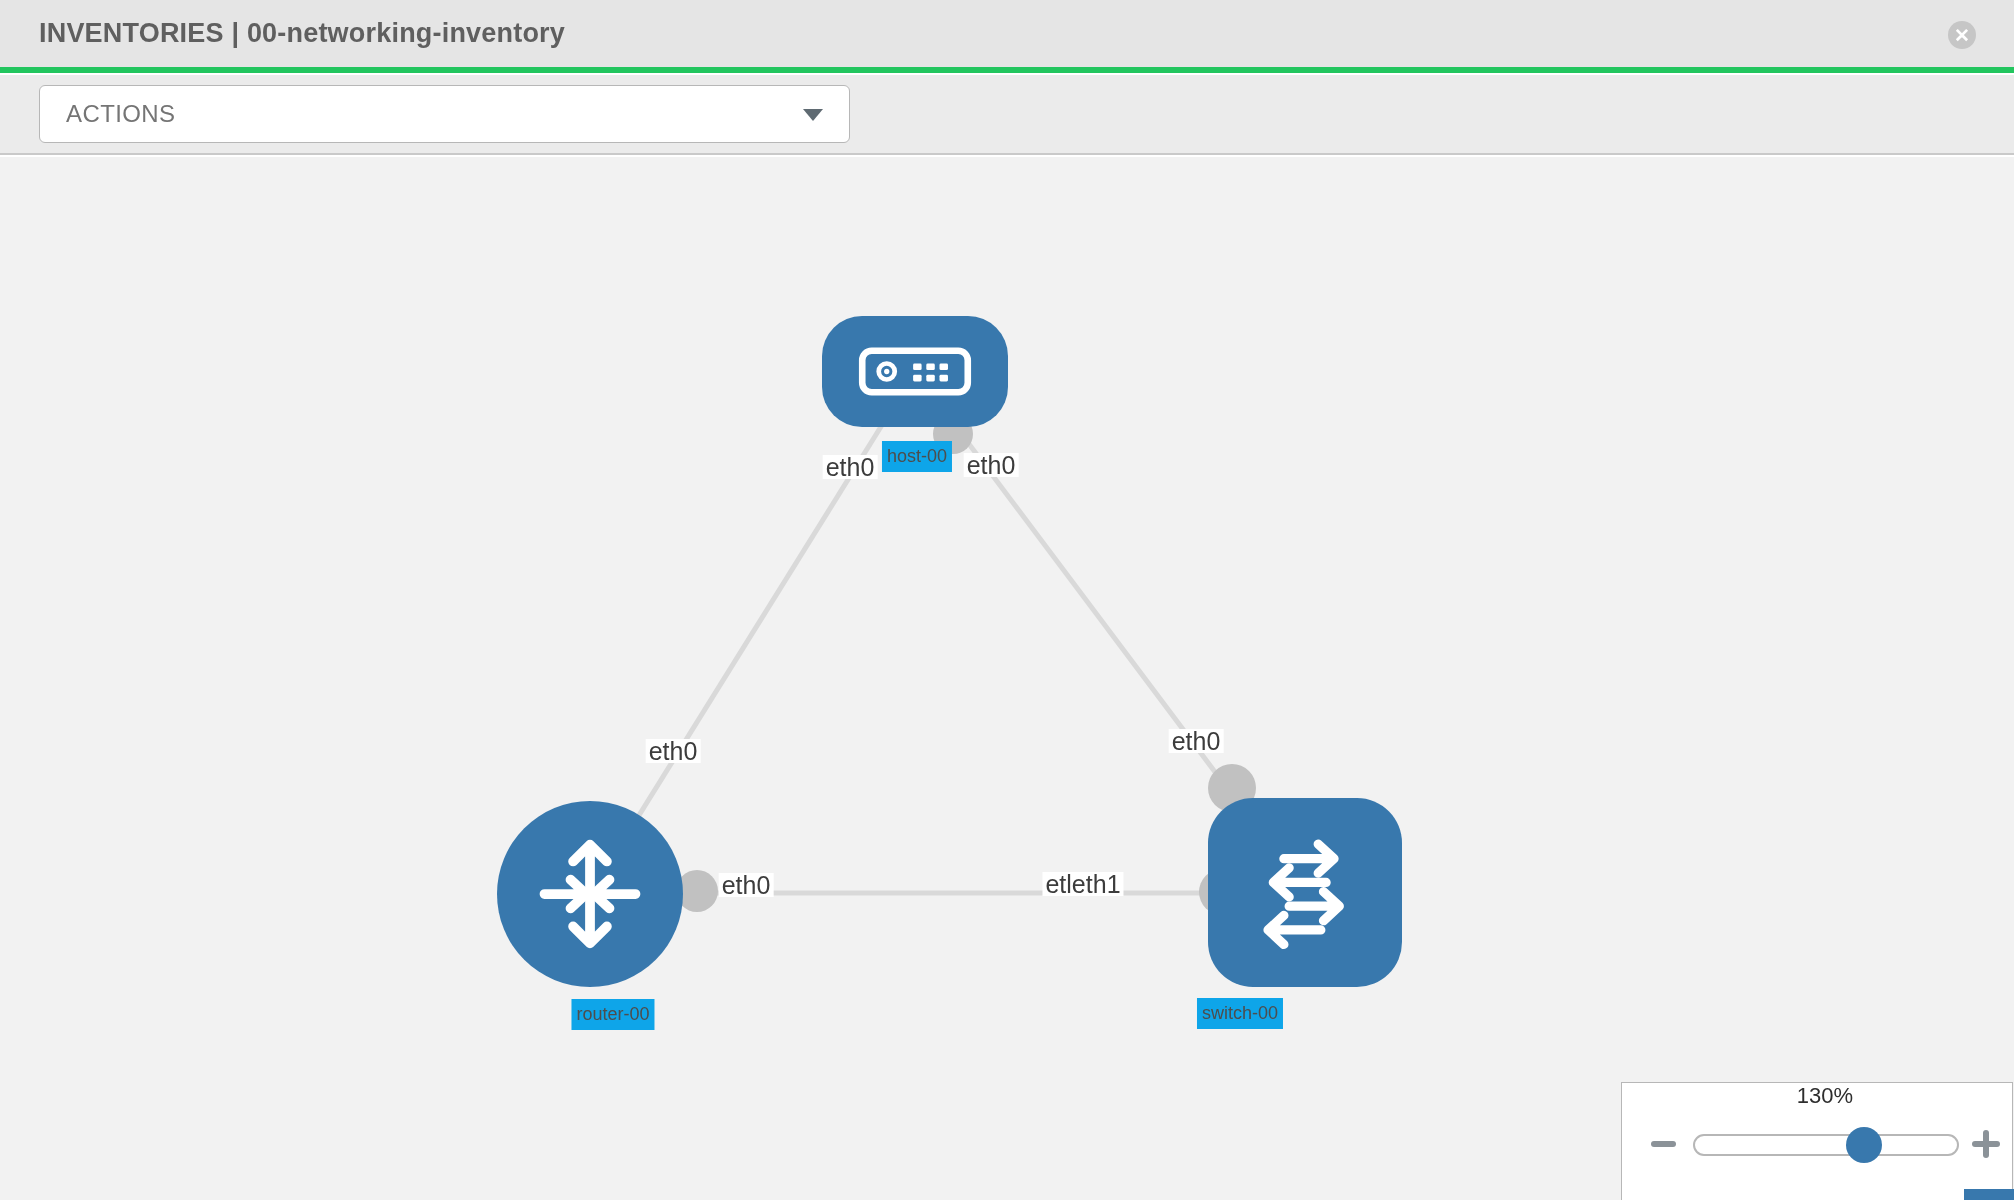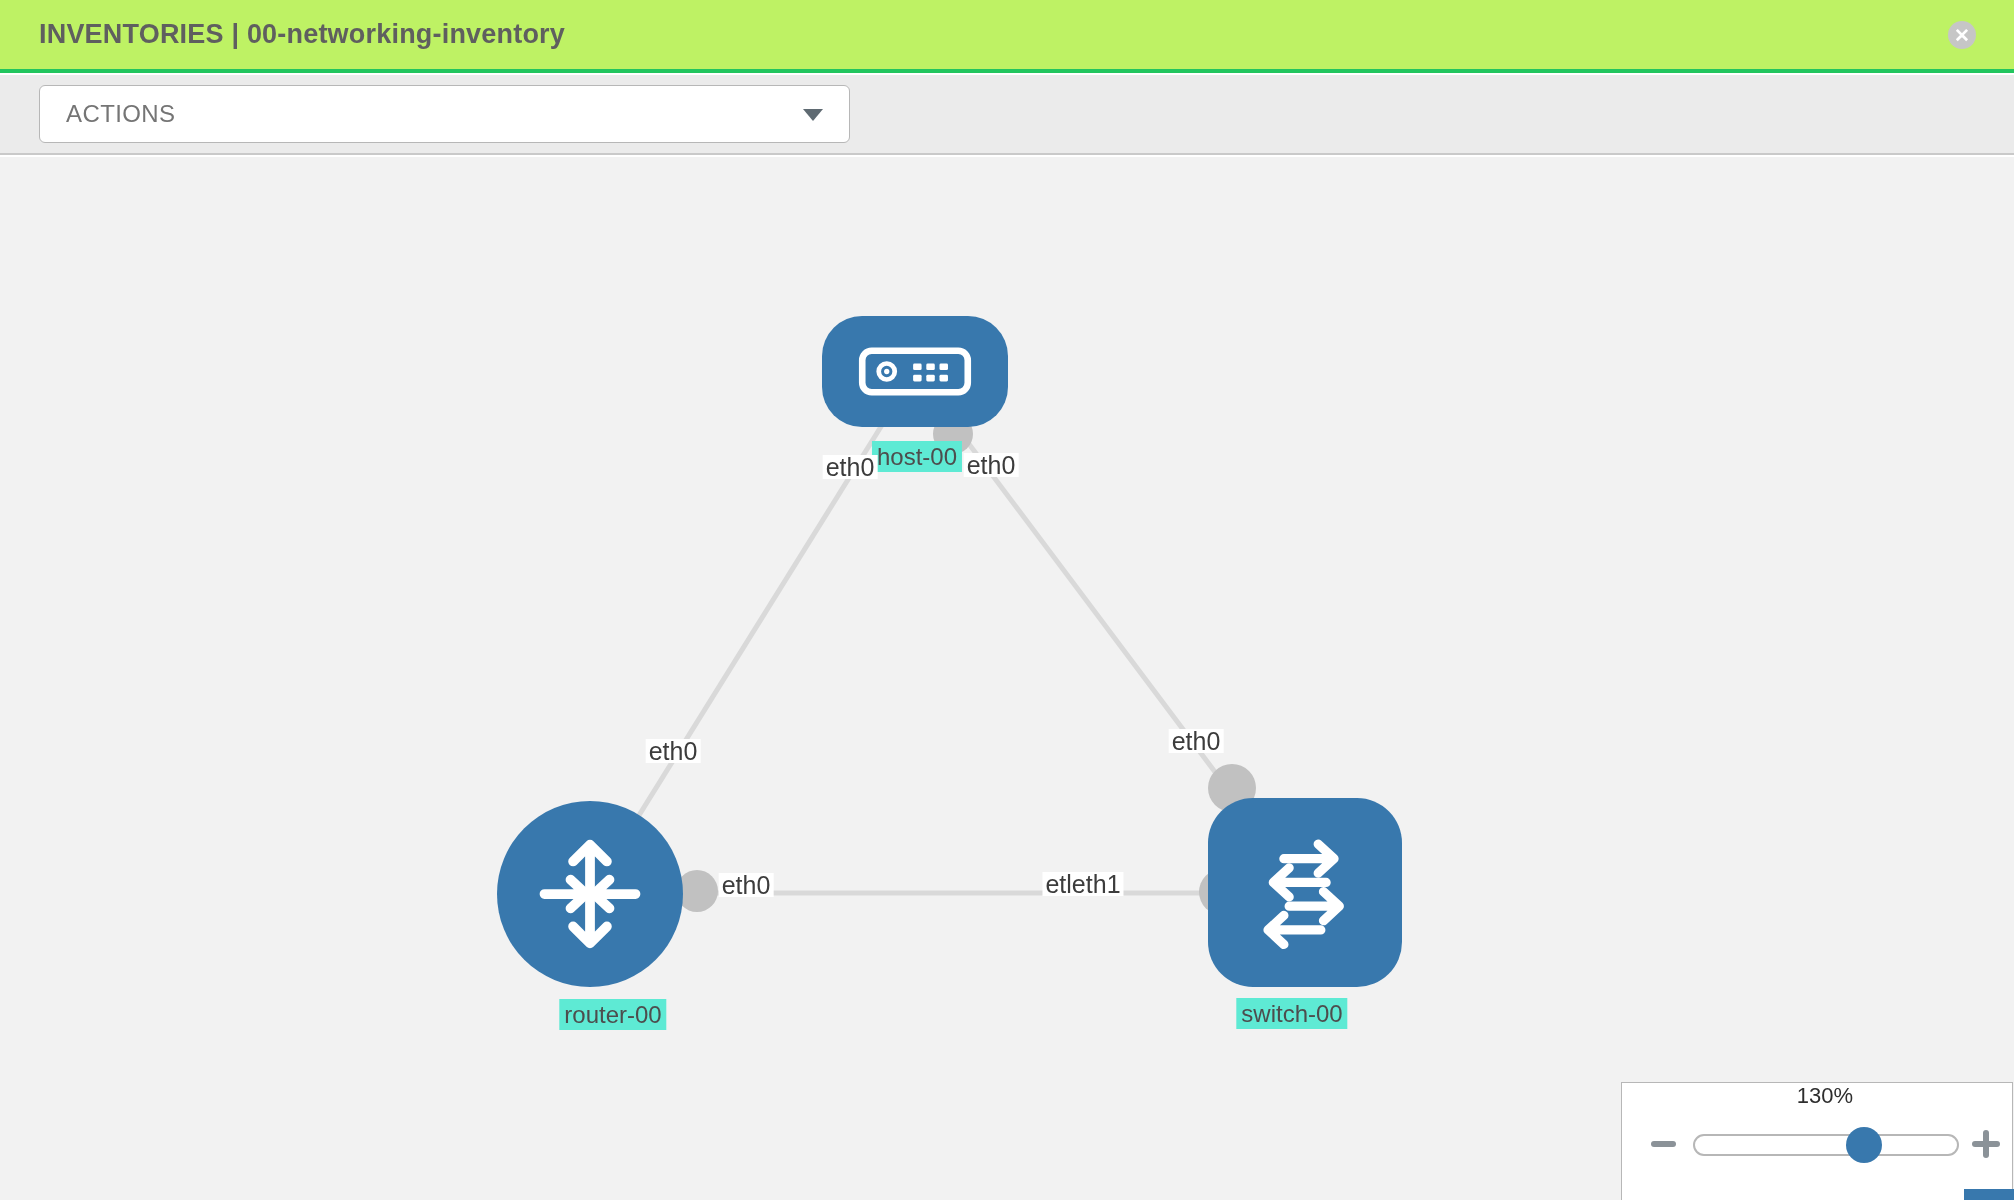--- a/index.html
+++ b/index.html
@@ -1,21 +1,21 @@
 <!DOCTYPE html>
 <html><head>
 <meta charset="utf-8">
 <style>
   * { margin:0; padding:0; box-sizing:border-box; }
   body { font-family:"Liberation Sans", sans-serif; background:#fff; }
   .app { position:relative; width:2014px; height:1200px; overflow:hidden; background:#fff; }
 
   
-  .hdr { position:absolute; left:0; top:0; width:100%; height:73px; background:#bef264;
-         border-bottom:4px solid #22c55e; display:flex; align-items:center; padding:0 39px; }
+  .hdr { position:absolute; left:0; top:0; width:100%; height:73px; background:#e5e5e5;
+         border-bottom:6px solid #22c55e; display:flex; align-items:center; padding:0 39px; }
   .hdr-title { font-size:27px; font-weight:bold; color:#5f5f5f; letter-spacing:.2px; }
   .close-btn { position:absolute; right:38px; top:21px; width:28px; height:28px; border-radius:50%;
                background:#c6c6c6; color:#fff; display:flex; align-items:center; justify-content:center;
                font-size:19px; font-weight:bold; cursor:pointer; line-height:1; }
 
   
   .tbar { position:absolute; left:0; top:75px; width:100%; height:80px; background:#ebebeb;
           border-bottom:2px solid #c9c9c9; }
   .select-box { position:absolute; top:10px; height:58px; background:#fff; border:1px solid #b7b7b7;
                 border-radius:6px; display:flex; align-items:center; padding:0 26px;
@@ -31,22 +31,22 @@
 
   
   .canvas { position:absolute; left:0; top:157px; width:100%; height:1043px; background:#f2f2f2; }
   .net-svg { position:absolute; left:0; top:0; z-index:1; pointer-events:none; }
 
   .node { position:absolute; background:#3878ad; display:flex; align-items:center; justify-content:center; z-index:2; cursor:pointer; }
   .node-host   { left:822px; top:316px; width:186px; height:111px; border-radius:40px; }
   .node-router { left:497px; top:801px; width:186px; height:186px; border-radius:50%; }
   .node-switch { left:1208px; top:798px; width:194px; height:189px; border-radius:45px; }
 
-  .nlabel { position:absolute; transform:translateX(-50%); background:#5eead4; color:#4d4d4d;
-            font-size:24px; line-height:31px; padding:0 5px; white-space:nowrap; z-index:3; }
+  .nlabel { position:absolute; transform:translateX(-50%); background:#0ea5e9; color:#4d4d4d;
+            font-size:18px; line-height:31px; padding:0 5px; white-space:nowrap; z-index:3; }
   .iflabel { position:absolute; transform:translateX(-50%); background:#fff; color:#3c3c3c;
              font-size:25px; line-height:24px; padding:0 3px; white-space:nowrap; z-index:3; }
 
   
   .zoom-panel { position:absolute; left:1621px; top:1082px; width:392px; height:140px;
                 background:#fff; border:1px solid #b7b7b7; z-index:4; }
   .zoom-val { position:absolute; left:203px; top:0; transform:translateX(-50%);
               font-size:22px; color:#2e2e2e; }
   .zoom-minus { position:absolute; left:29px; top:58px; width:25px; height:6px; border-radius:3px;
                 background:#8b9298; cursor:pointer; }
@@ -135,21 +135,21 @@
         <path d="M34 24 H66 M60 13 L72 24 L60 35"></path>
         <path d="M66 42 H32 M38 31 L26 42 L38 53"></path>
         <path d="M38 60 H72 M64 49 L76 60 L64 71"></path>
         <path d="M62 78 H28 M34 67 L22 78 L34 89"></path>
       </g>
     </svg>
   </div>
 
   <div class="nlabel" style="left:917px; top:441px;">host-00</div>
   <div class="nlabel" style="left:613px; top:999px;">router-00</div>
-  <div class="nlabel" style="left:1292px; top:998px;">switch-00</div>
+  <div class="nlabel" style="left:1240px; top:998px;">switch-00</div>
 
   <div class="iflabel" style="left:850px; top:455px;">eth0</div>
   <div class="iflabel" style="left:991px; top:453px;">eth0</div>
   <div class="iflabel" style="left:673px; top:739px;">eth0</div>
   <div class="iflabel" style="left:746px; top:873px;">eth0</div>
   <div class="iflabel" style="left:1196px; top:729px;">eth0</div>
   <div class="iflabel" style="left:1083px; top:872px;">etleth1</div>
 
   <div class="zoom-panel">
     <div class="zoom-val">130%</div>

